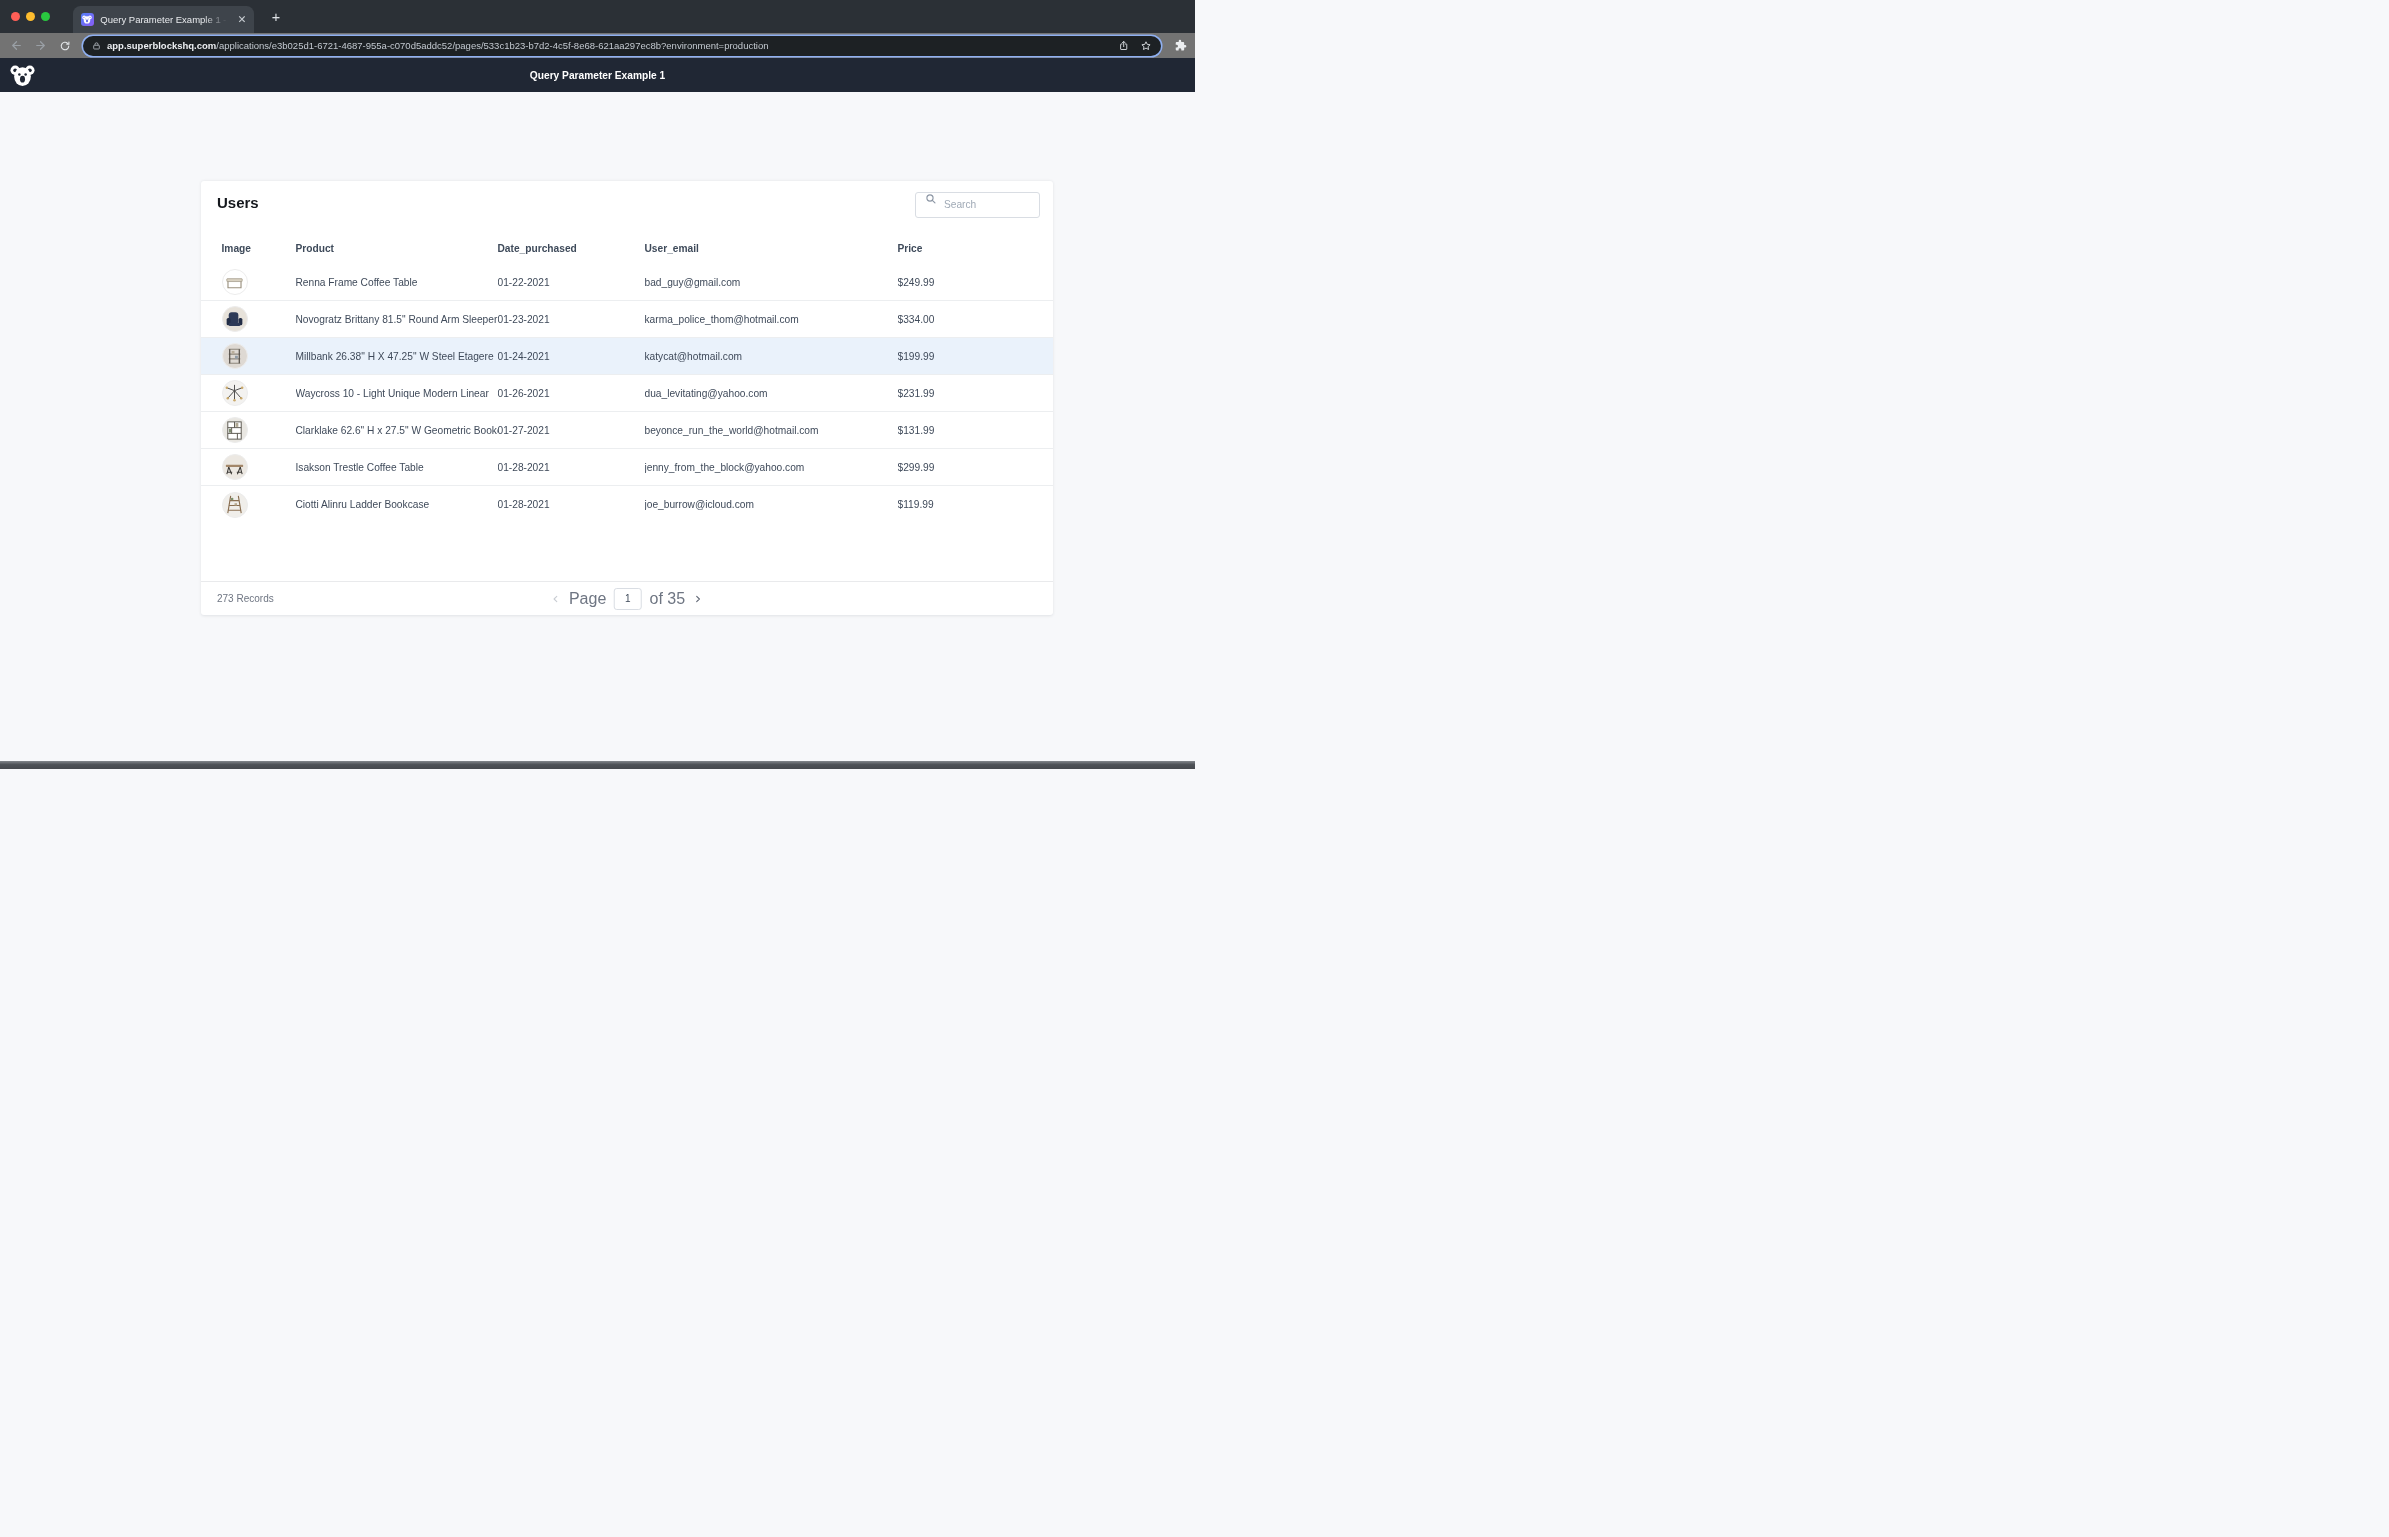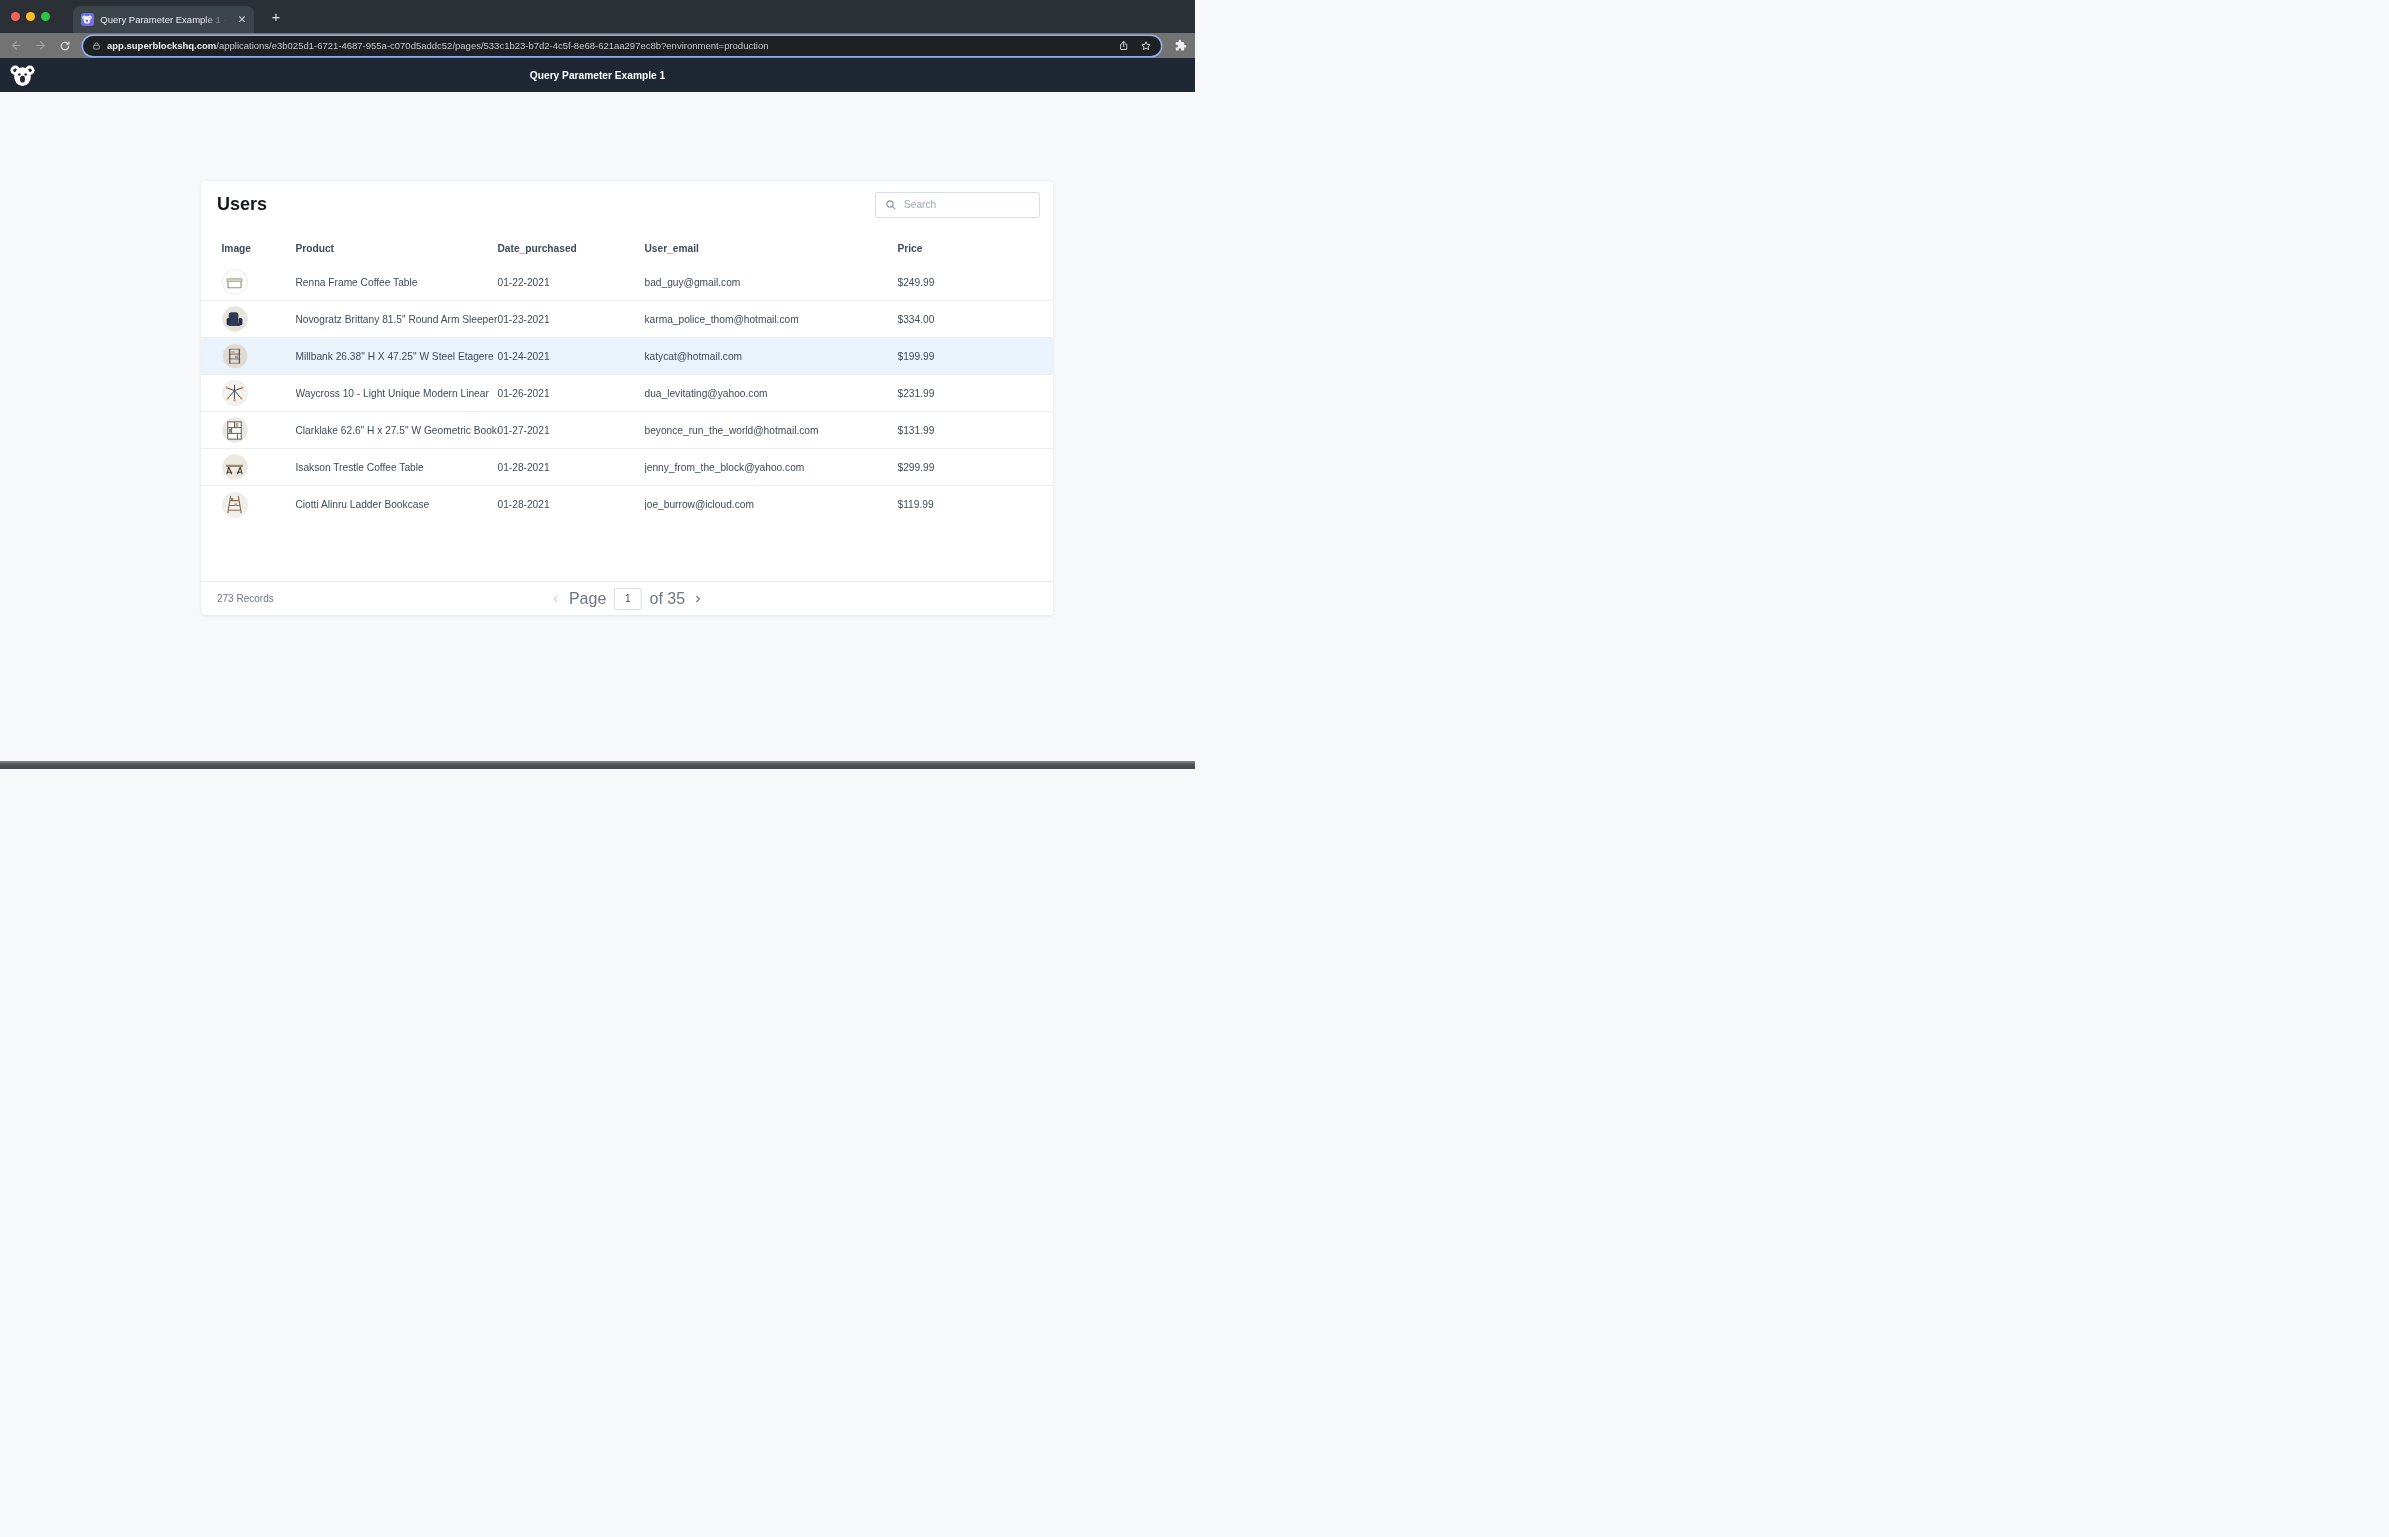--- a/index.html
+++ b/index.html
@@ -42,23 +42,23 @@
   .appheader { position:absolute; top:58px; left:0; right:0; height:34px; background:#202734;
                display:flex; align-items:center; justify-content:center; }
   .koala-logo { position:absolute; left:8.3px; top:6px; width:29px; height:23px; }
   .app-title { color:#ffffff; font-size:10.2px; font-weight:700;text-align:center; }
 
   
   .page { position:absolute; top:93px; left:0; right:0; bottom:7.6px; background:#f7f8fa; }
   .card { position:absolute; left:201px; top:88px; width:852px; height:434px; background:#fff;
           border-radius:3px; box-shadow:0 0.8px 3px rgba(27,39,51,.10); }
 
-  .users-title { position:absolute; left:16px; top:13px; font-size:18px; font-weight:700; color:#15181d; }
-  .search { position:absolute; right:13px; top:10.6px; width:165px; height:26.6px; border:0.8px solid #d9dde3;
-            border-radius:3px; background:#fff; display:flex; align-items:center; padding:0 9px; gap:7.6px; }
+  .users-title { position:absolute; left:16px; top:13px; font-size:15px; font-weight:700; color:#15181d; }
+  .search { position:absolute; right:13px; top:10.6px; width:125px; height:26.6px; border:0.8px solid #d9dde3;
+            border-radius:3px; background:#fff; display:flex; padding:0 9px; gap:7.6px; }
   .search input { border:none; outline:none; flex:1; font-size:10.2px; color:#3f4a5a; min-width:0;
                   font-family:"Liberation Sans", sans-serif; }
   .search input::placeholder { color:#a0aab6; }
 
   .thead { position:absolute; left:0; right:0; top:52px; height:32px; display:flex; align-items:center;
            padding-left:20.5px; border-bottom:0.8px solid #e9eaec; }
   .hcell { font-size:10.2px; font-weight:700; color:#3e4a5a; }
   .c-img{ width:74px; flex:0 0 74px; } .c-prod{ width:202px; flex:0 0 202px; }
   .c-date{ width:147px; flex:0 0 147px; } .c-mail{ width:205px; flex:0 0 205px; }
   .c-price{ flex:1;margin-left:48px; }

